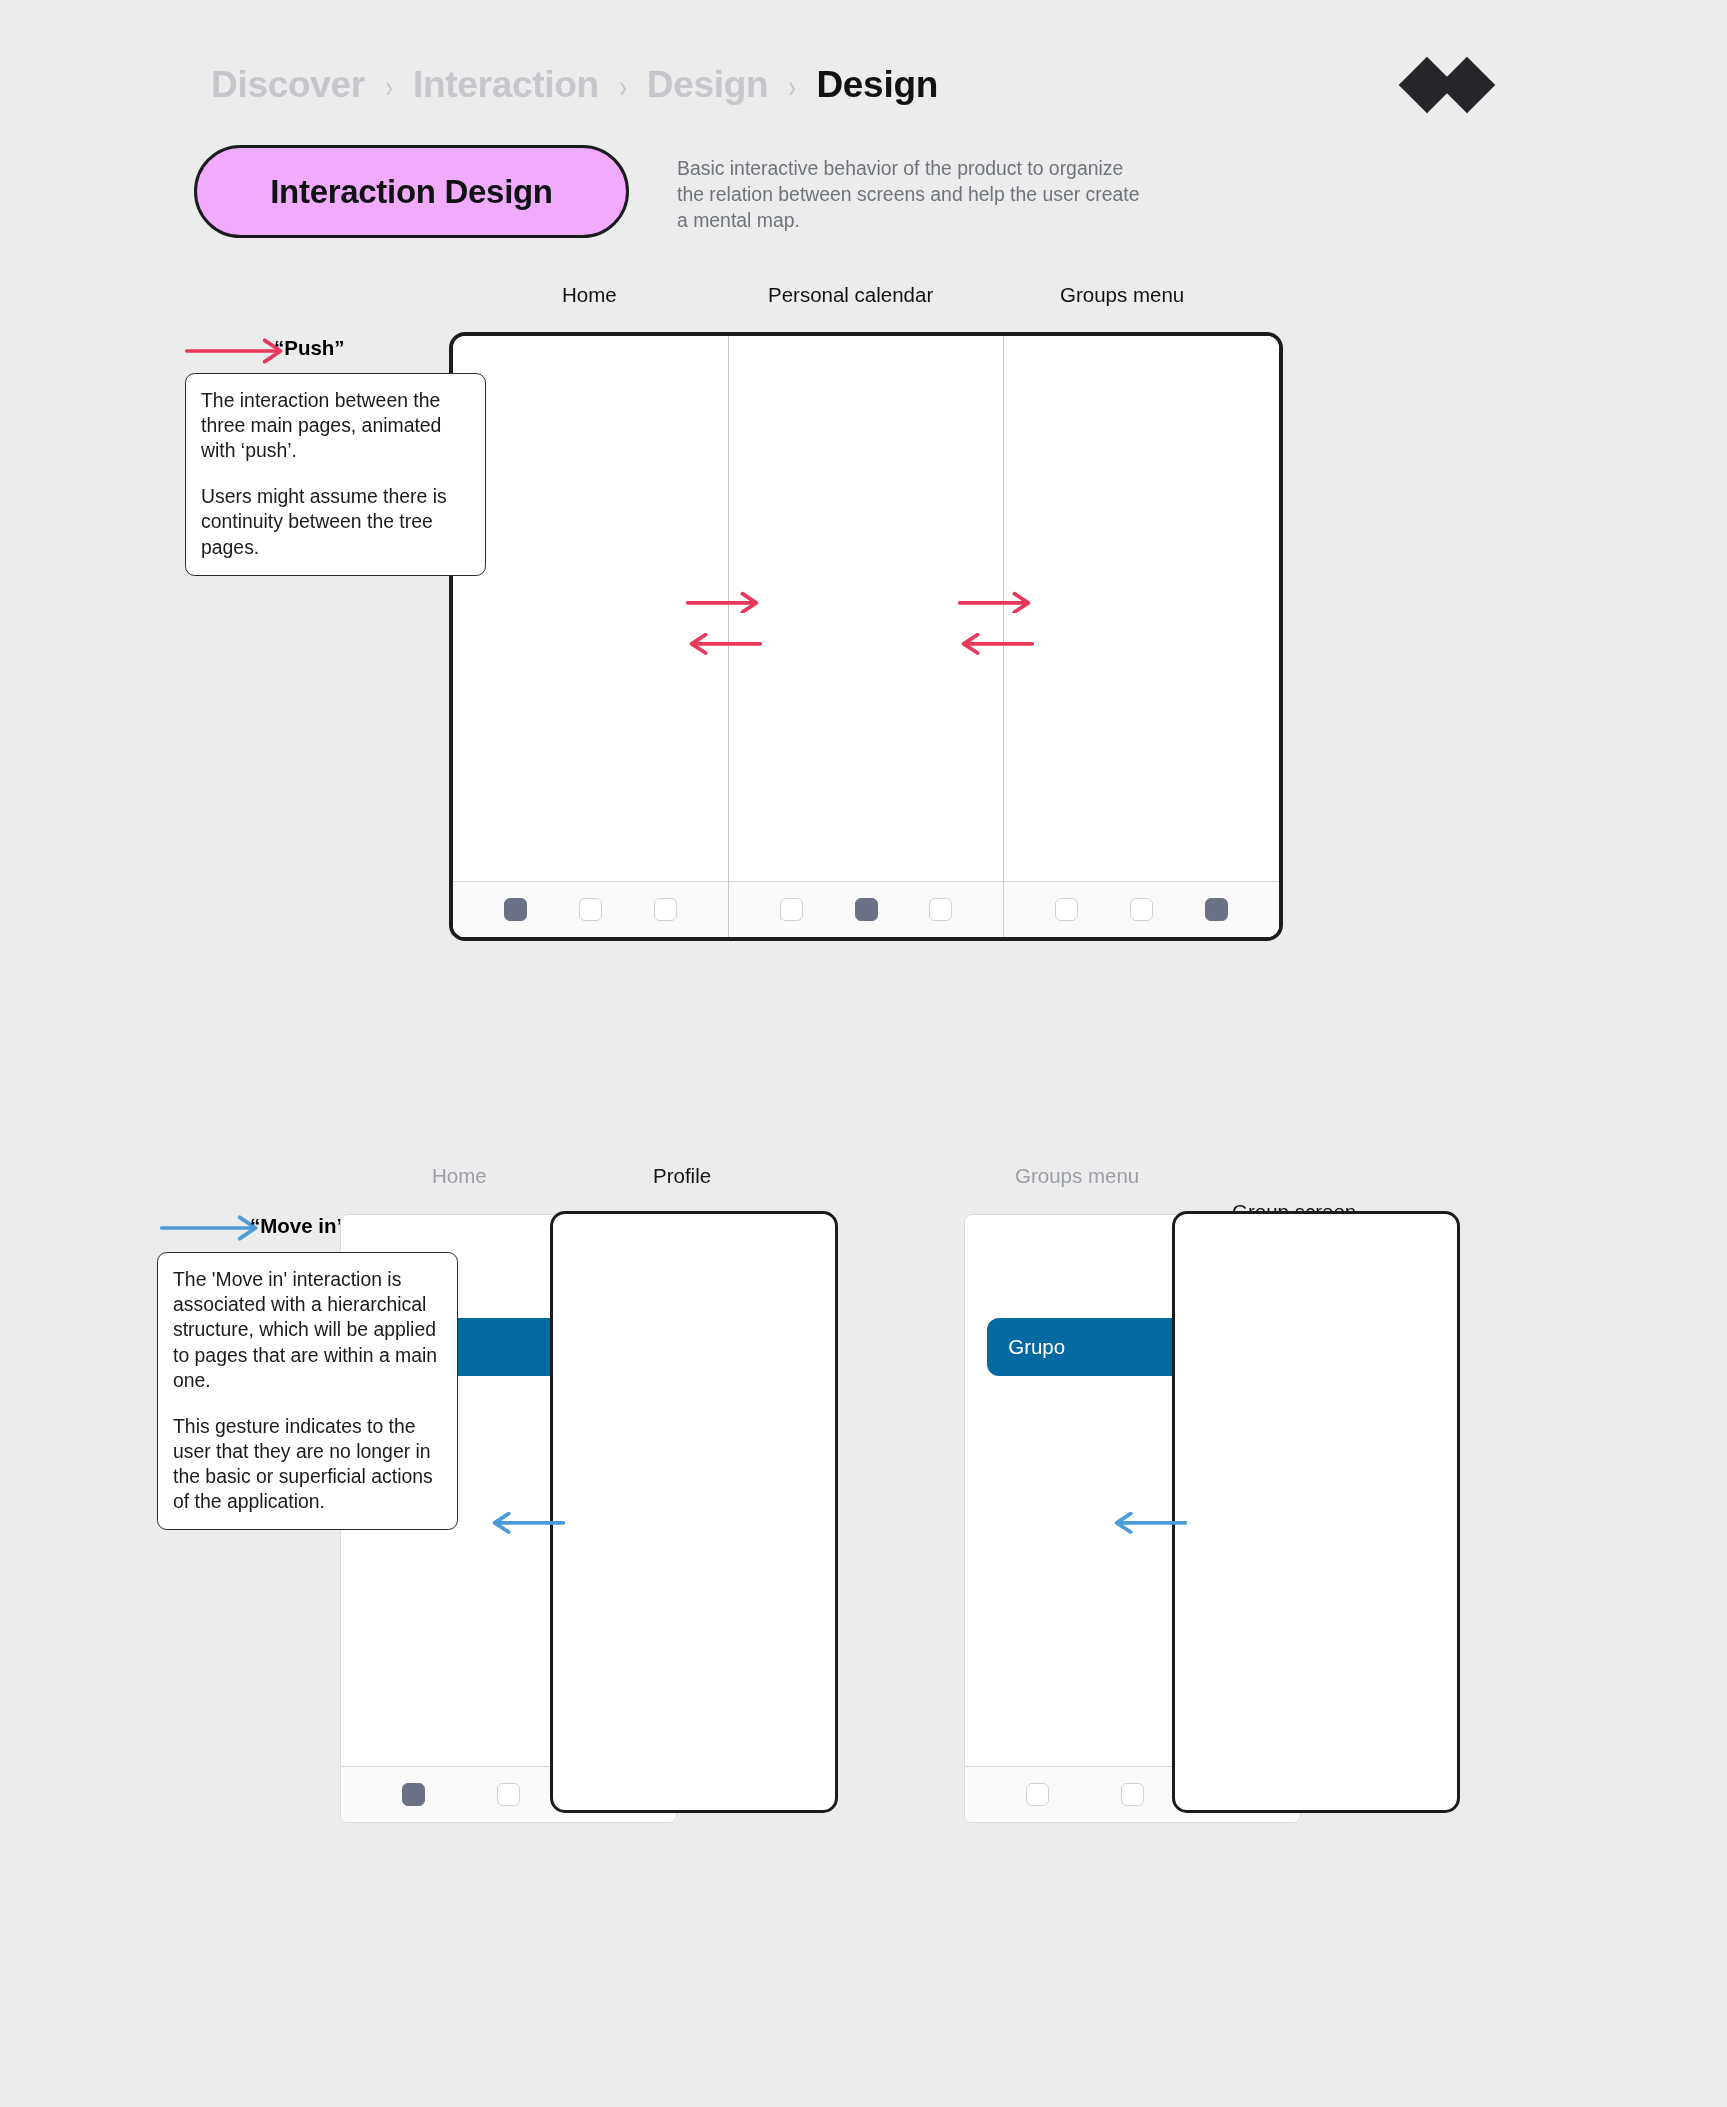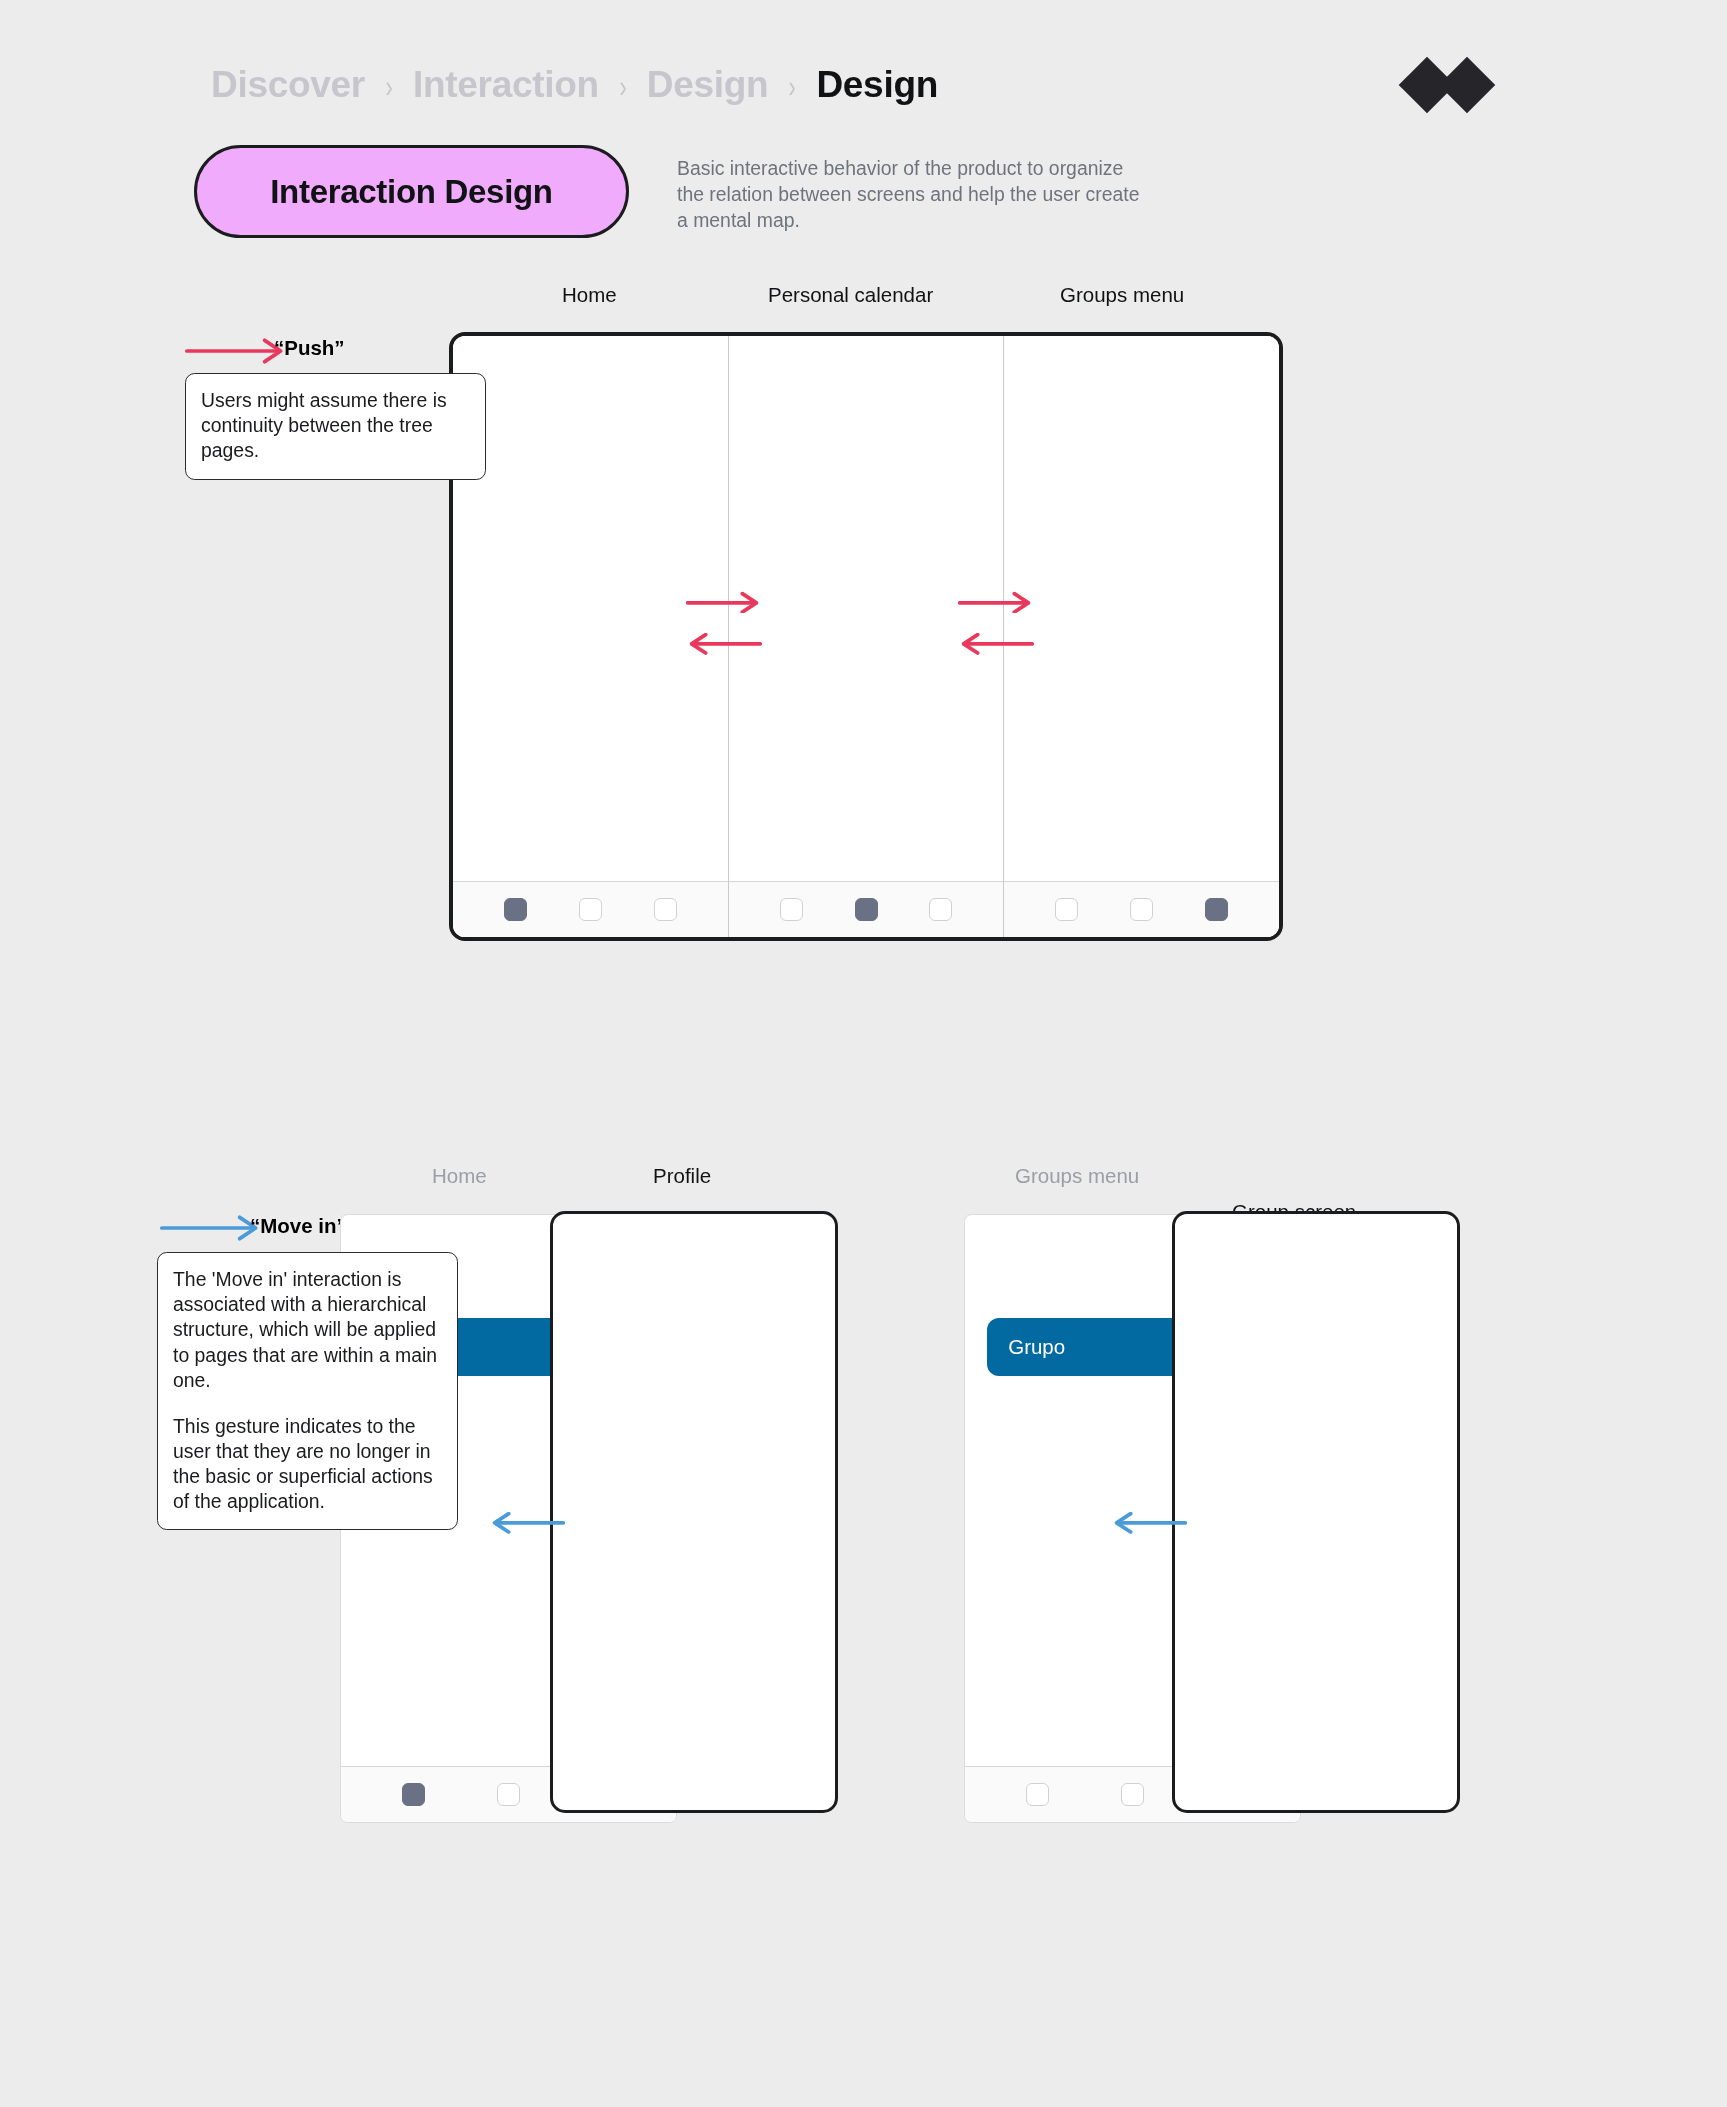--- a/index.html
+++ b/index.html
@@ -227,20 +227,21 @@
 <div class="screen-label" style="left:768px; top:283px;">Personal calendar</div>
 <div class="screen-label" style="left:1060px; top:283px;">Groups menu</div>
 
 <svg class="ann-arrow" style="left:184px; top:335px;" width="108" height="32" viewBox="0 0 200 60">
   <path d="M4 30 H176" stroke="#e8385c" stroke-width="7" fill="none" stroke-linecap="round"></path>
   <path d="M150 10 L180 30 L150 50" stroke="#e8385c" stroke-width="7" fill="none" stroke-linecap="round" stroke-linejoin="round"></path>
 </svg>
 <div class="arrow-label" style="left:274px; top:336px;">“Push”</div>
 
 <div class="note" style="left:185px; top:373px; width:301px;">
+  <p>The interaction between the three main pages, animated with ‘push’.</p>
   <p>Users might assume there is continuity between the tree pages.</p>
 </div>
 
 <div class="phone-strip" style="left:449px; top:332px; width:834px; height:609px;">
   <div class="pane">
     <div class="pane-body"></div>
     <div class="tabbar">
       <div class="tabicon on"></div>
       <div class="tabicon"></div>
       <div class="tabicon"></div>

